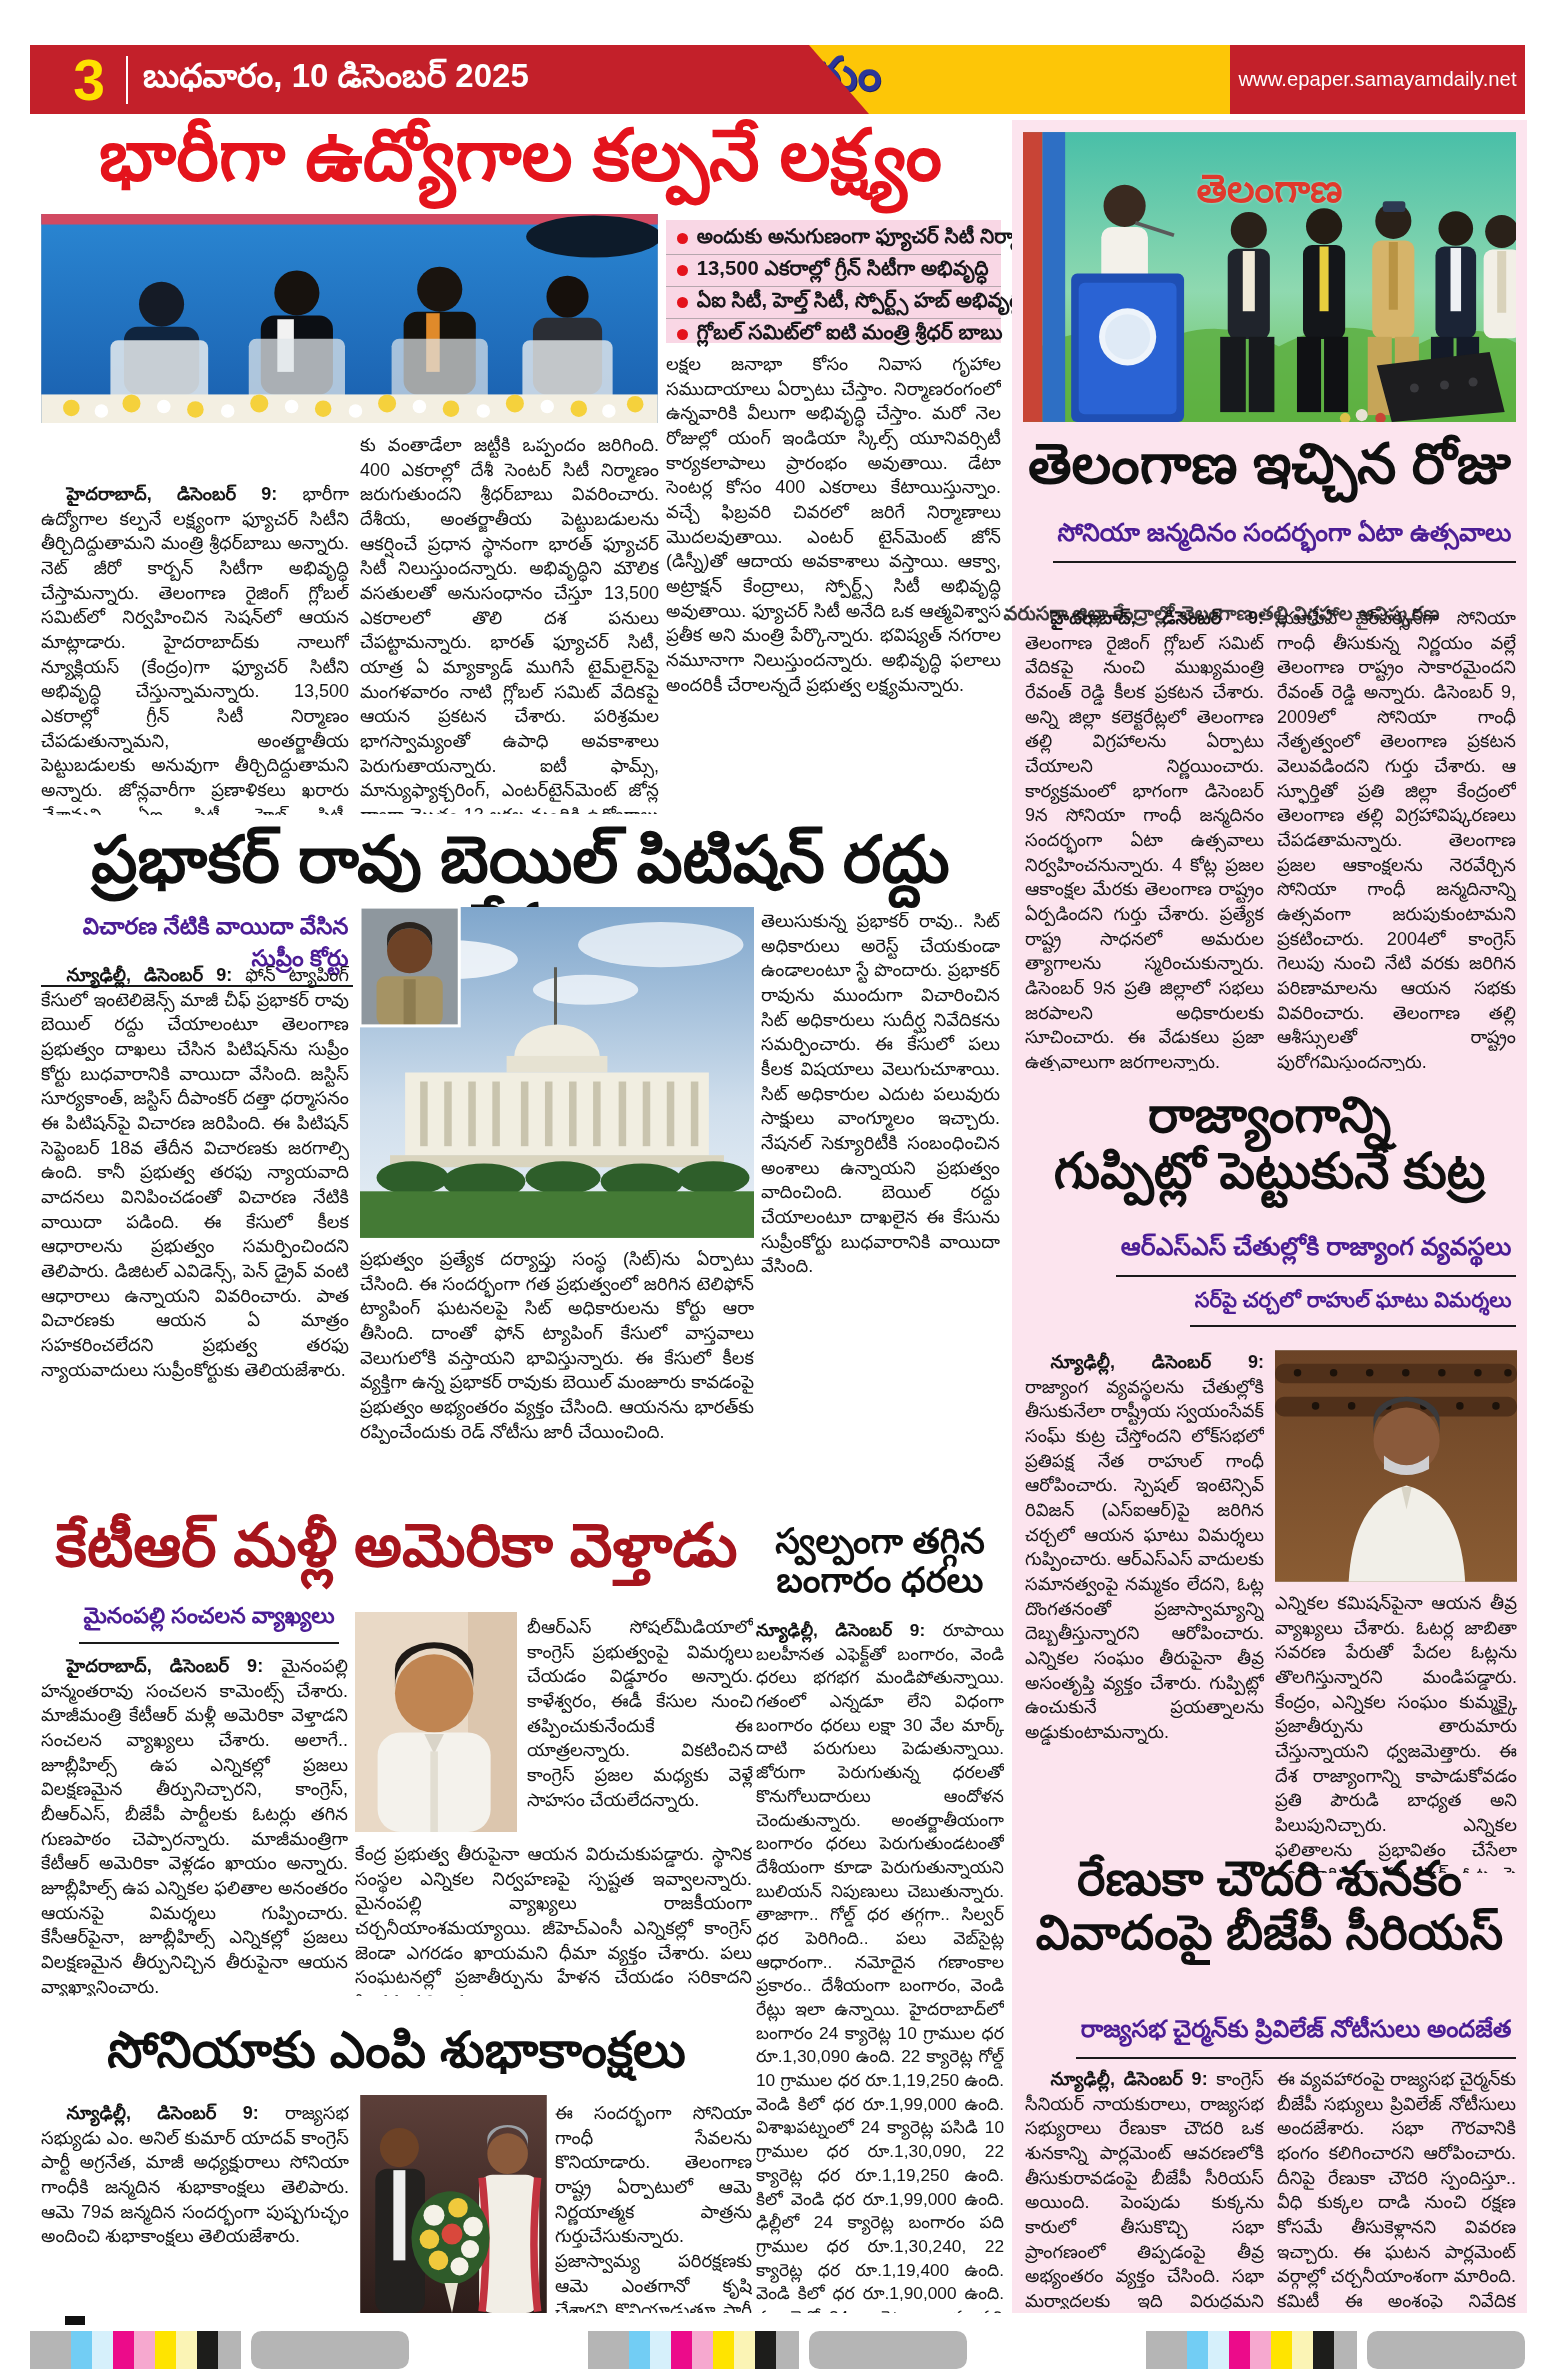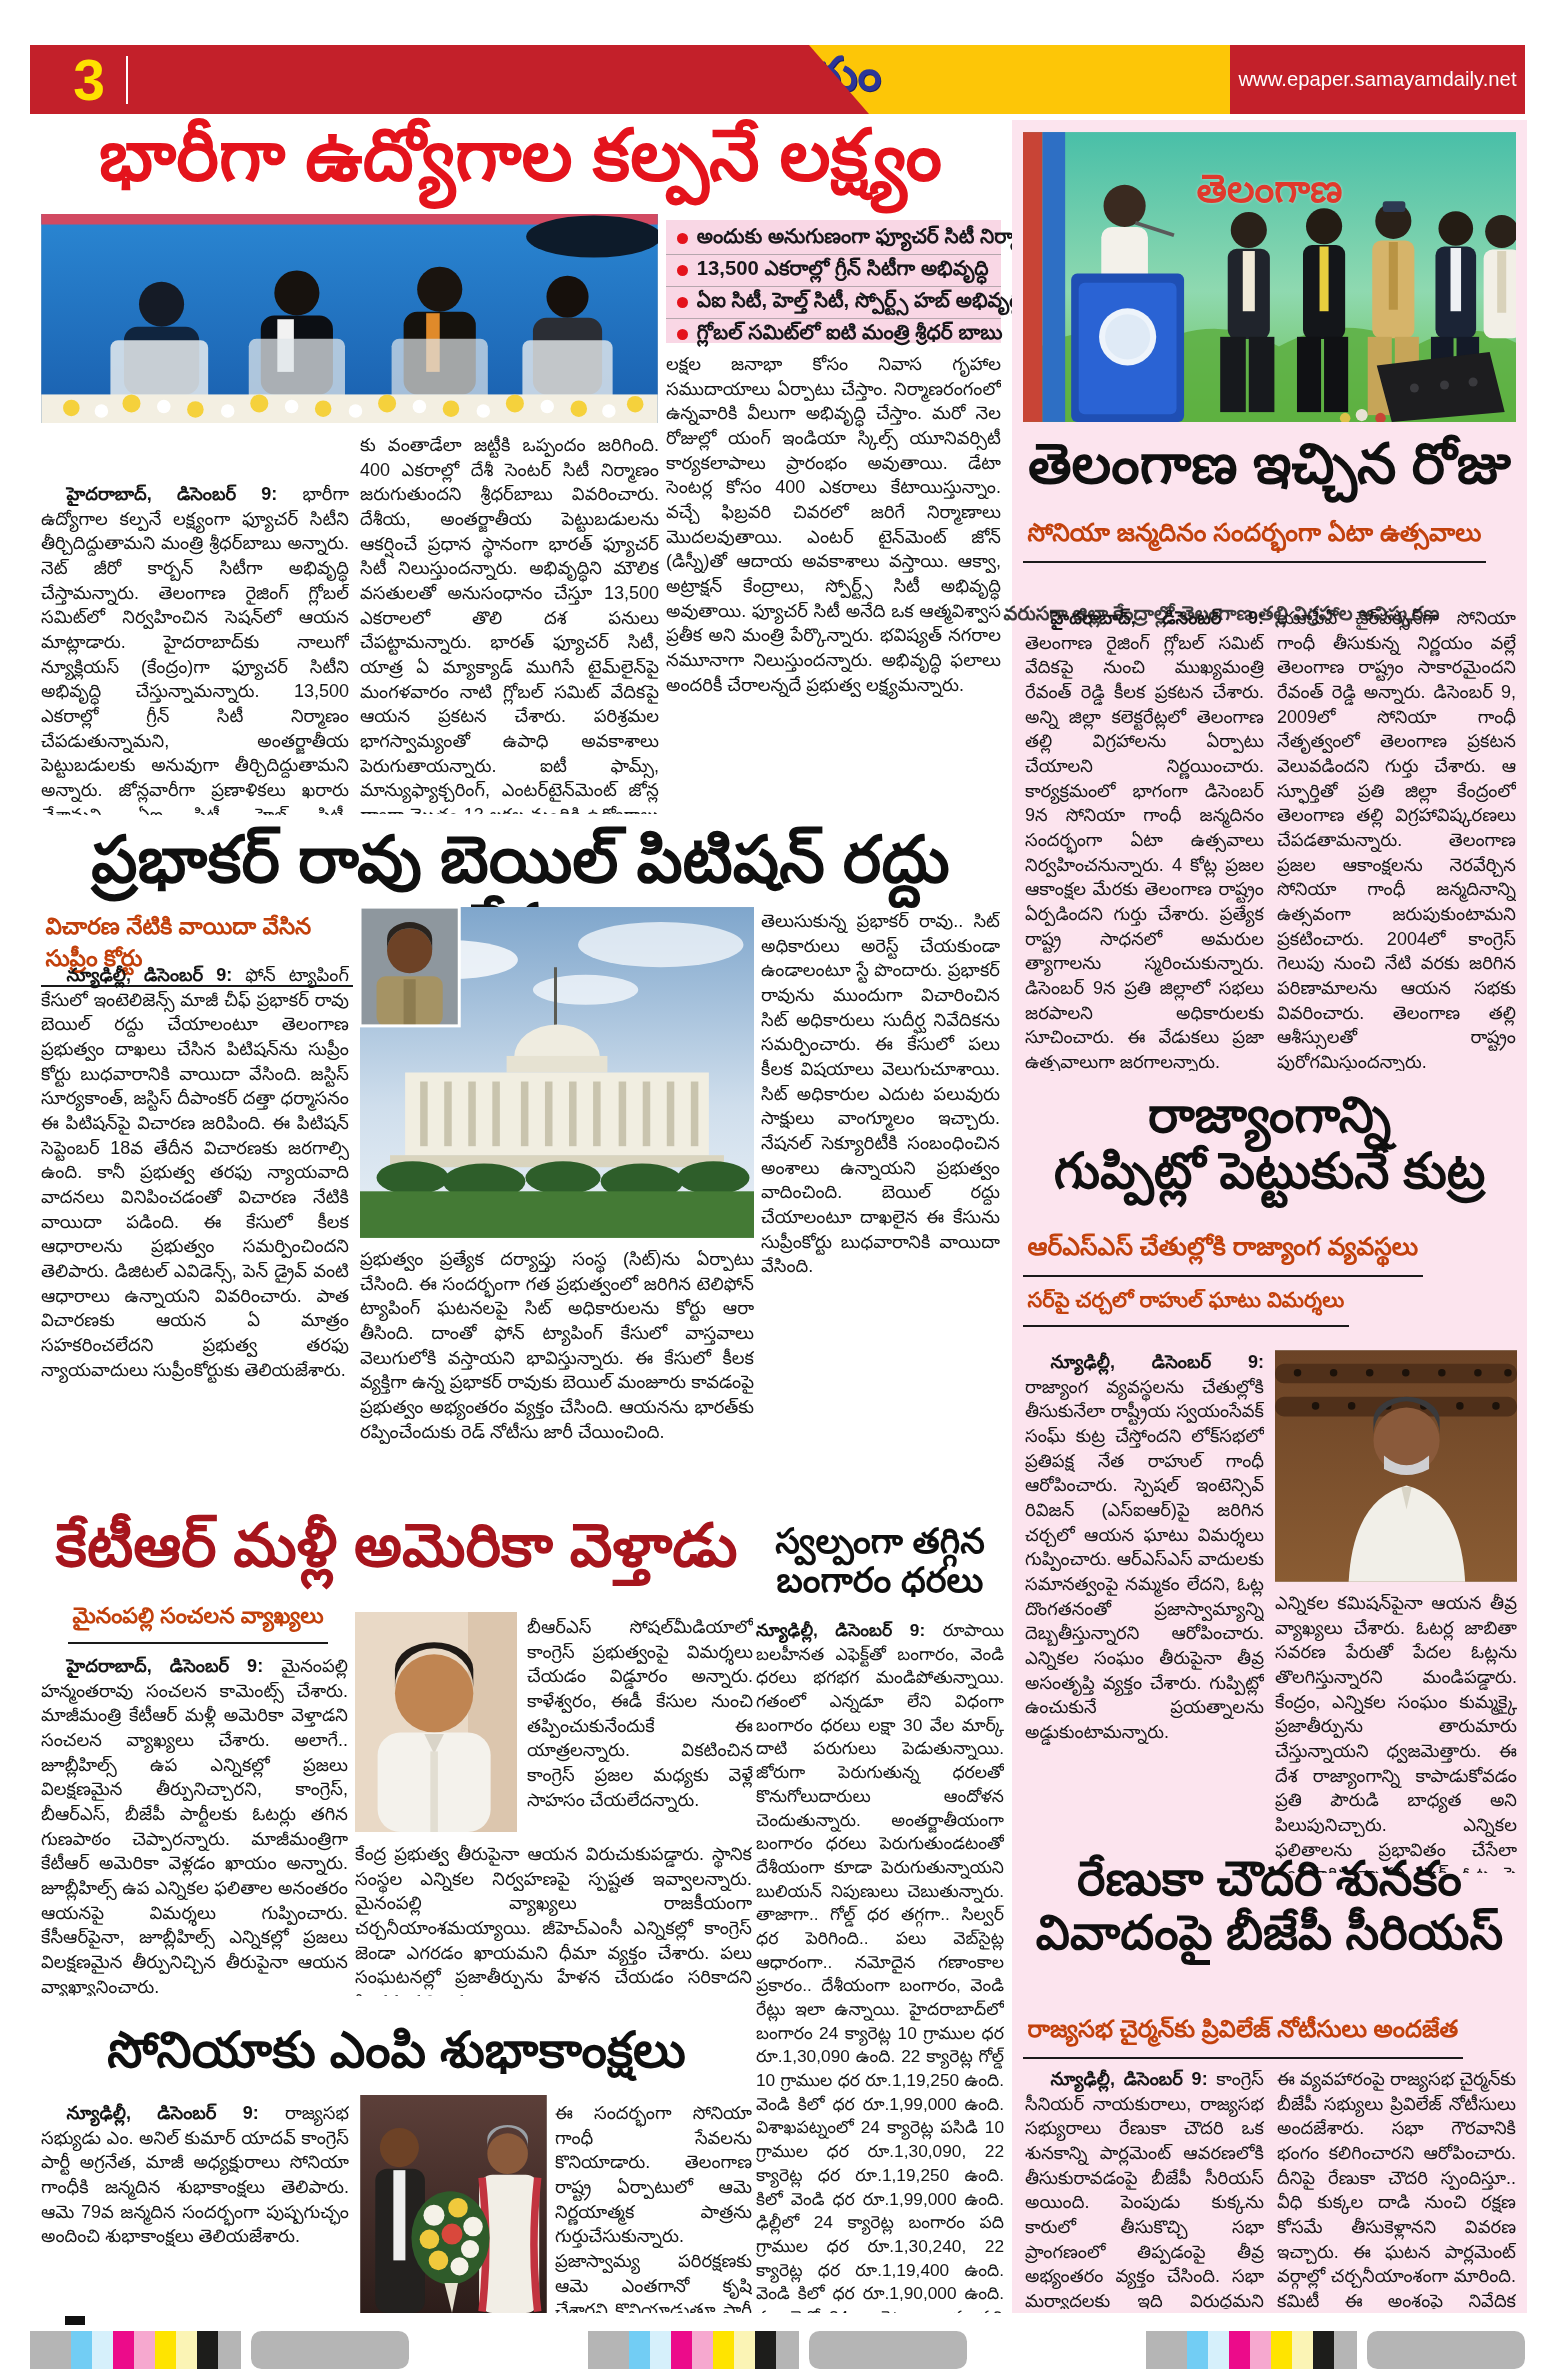--- a/index.html
+++ b/index.html
@@ -19,21 +19,21 @@
   .hdr-date{left:143px;top:45px;height:69px;display:flex;align-items:center;color:#ffffff;
             font-size:33px;font-weight:700;}
   .masthead{left:662px;top:48px;width:271px;height:63px;display:flex;align-items:center;justify-content:center;
             color:#2c3698;font-size:47px;font-weight:800;letter-spacing:0.8px;text-shadow:0.8px 0.8px 0 #1a1f66;}
   .site{color:#ffffff;font-size:20.3px;font-weight:400;}
 
   
   .h-main{color:#e4131c;font-weight:800;text-align:center;line-height:1.02;}
   .h-black{color:#101010;font-weight:800;text-align:center;line-height:1.05;}
   .h-darkred{color:#a6151d;font-weight:800;text-align:center;line-height:1.02;}
-  .subhead{color:#c2410c;font-weight:700;text-align:left;}
+  .subhead{color:#4c1d95;font-weight:700;text-align:right;}
   .subhead .inner{display:inline-block;border-bottom:2.3px solid #1a1a1a;padding:0 4.5px 7.5px;}
   .kicker{color:#3c3c3c;font-weight:700;text-align:center;}
 
   
   .col{position:absolute;text-align:justify;font-size:18px;line-height:1.37;color:#151515;overflow:hidden;}
   .col p{margin:0;text-indent:25.6px;}
   .dl{font-weight:800;}
 
   
   .bullet-box{left:666px;top:220px;width:335px;height:123px;background:#f9d7e5;
@@ -70,20 +70,21 @@
 </head>
 <body>
 
 <div class="page">
 
   <div class="abs hdr-yellow"></div>
   <div class="abs masthead">సమయం</div>
   <div class="abs hdr-red-left"></div>
   <div class="abs page-num">3</div>
   <div class="abs hdr-divider"></div>
+  <div class="abs hdr-date" style="left:143px;">బుధవారం, 10 డిసెంబర్ 2025</div>
   <div class="abs hdr-red-right">
     <span class="site">www.epaper.samayamdaily.net</span>
   </div>
 
   <div class="abs h-main" style="left:41px;top:119px;width:959px;font-size:72px;">భారీగా ఉద్యోగాల కల్పనే లక్ష్యం</div>
 
   <div class="photo" style="left:41px;top:214px;width:617px;height:209px;">
     <svg width="617" height="209" viewBox="0 0 820 278">
       <defs>
         <linearGradient id="g1" x1="0" y1="0" x2="0" y2="1">

